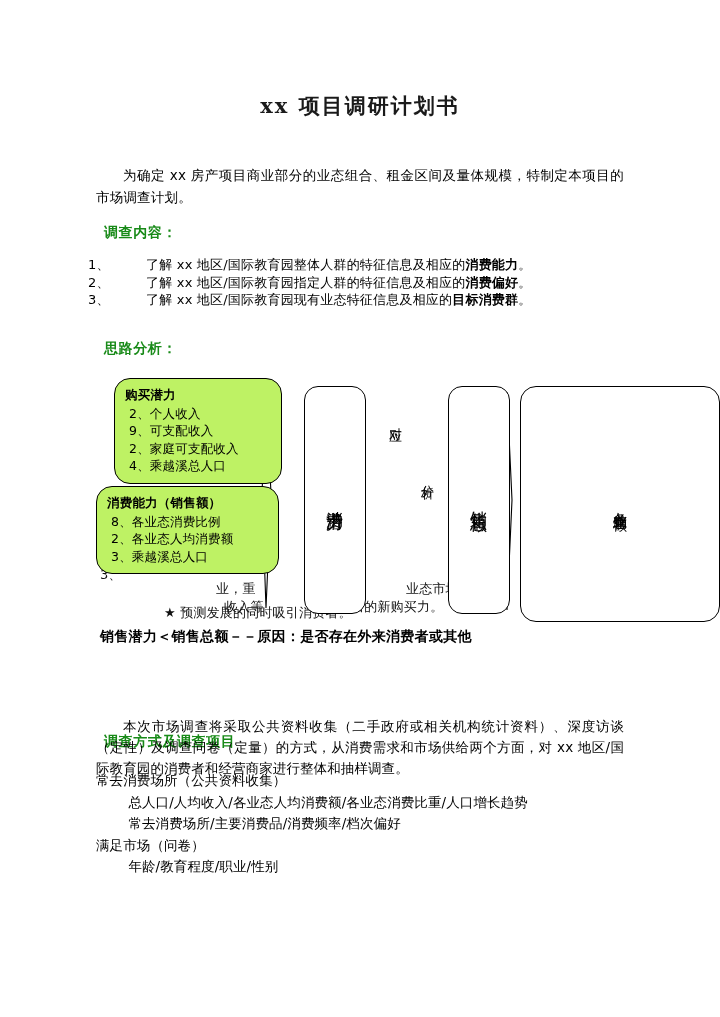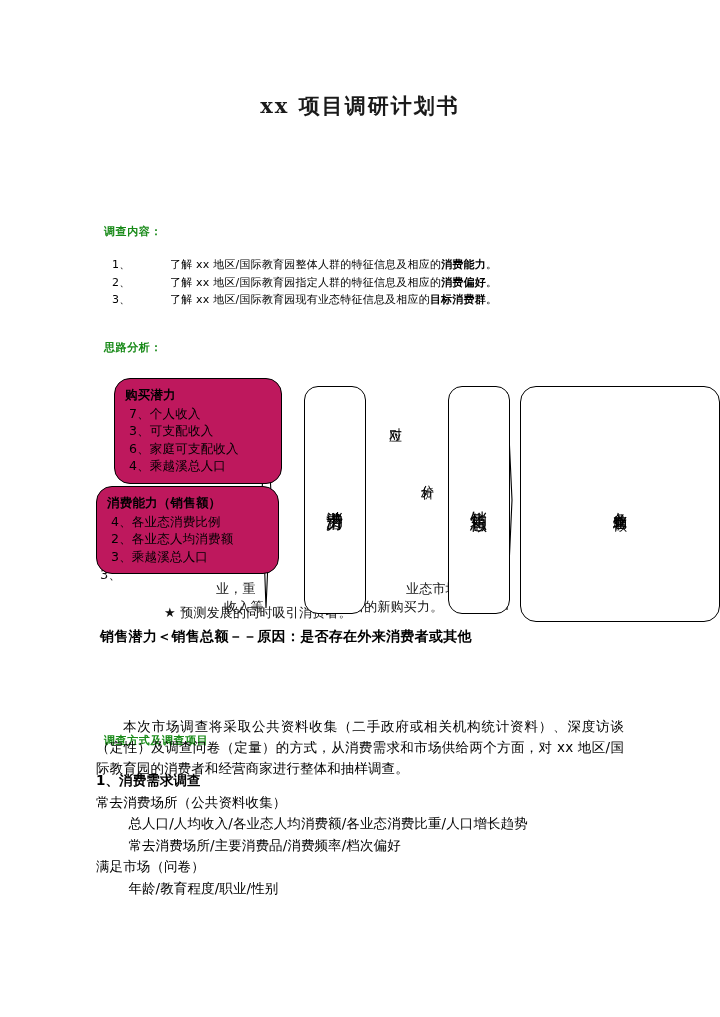--- a/index.html
+++ b/index.html
@@ -44,32 +44,32 @@
     text-align:justify;
     letter-spacing:.2px;
   }
   .indent2{ text-indent:2em; display:block; }
 
   .sec-head{
     position:absolute;
     left:104px;
     color:#188a18;
     font-weight:700;
-    font-size:11px;
+    font-size:14px;
     letter-spacing:.6px;
   }
   #h-content{ top:224px; }
   #h-ideas  { top:340px; }
   #h-method { top:694px;margin-top:39px; }
 
   .num-list{
     position:absolute;
-    left:112px;
+    left:88px;
     width:520px;
-    font-size:11px;
+    font-size:13px;
     line-height:17.5px;
     letter-spacing:.2px;
   }
   #list-content{ top:256px; }
   .num-list .row{ white-space:nowrap; }
   .num-list .idx{ display:inline-block; width:58px; }
   .num-list b{ font-weight:700; }
 
   
   .diagram{
@@ -94,21 +94,21 @@
   .ghost-layer .g{ position:absolute; }
   .gl1{ left:4px;  top:118px; font-weight:700; }
   .gl2{ left:4px;  top:140px; }
   .gl3{ left:4px;  top:166px; }
   .gl4{ left:4px;  top:192px; }
   .glstar{ left:68px; top:230px; }
 
   
   .callout{
     position:absolute;
-    background:#be185d;
+    background:#bef264;
     border:1.4px solid #000;
     border-radius:16px;
     box-sizing:border-box;
     font-size:12.5px;
     line-height:17.5px;
     padding:7px 10px 8px 10px;
     letter-spacing:.2px;
   }
   .callout .ctitle{ font-weight:700; display:block; margin-bottom:1px;}
   .callout .ci{ display:block; padding-left:4px; }
@@ -191,20 +191,23 @@
   .sub-block .lv1{ display:block; }
   .sub-block .lv2{ display:block; padding-left:2.4em; }
 </style>
 </head>
 <body>
 
 <div class="page">
 
   <div class="doc-title">xx 项目调研计划书</div>
 
+  <div class="intro">
+    <span class="indent2">为确定 xx 房产项目商业部分的业态组合、租金区间及量体规模，特制定本项目的市场调查计划。</span>
+  </div>
 
   <div class="sec-head" id="h-content">调查内容：</div>
 
   <div class="num-list" id="list-content">
     <div class="row">
       <span class="idx">1、</span><span>了解 xx 地区/国际教育园整体人群的特征信息及相应的</span><b>消费能力</b><span>。</span>
     </div>
     <div class="row">
       <span class="idx">2、</span><span>了解 xx 地区/国际教育园指定人群的特征信息及相应的</span><b>消费偏好</b><span>。</span>
     </div>
@@ -258,45 +261,44 @@
     <div class="vbox" id="vbox-xszé">
       <span>销售总额</span>
     </div>
 
     <div class="vbox" id="vbox-gyt">
       <span>各业态销售额</span>
     </div>
 
     <div class="callout" id="box-potential">
       <span class="ctitle">购买潜力</span>
-      <span class="ci">7、个人收入</span>
-      <span class="ci">3、可支配收入</span>
-      <span class="ci">6、家庭可支配收入</span>
+      <span class="ci">2、个人收入</span>
+      <span class="ci">9、可支配收入</span>
+      <span class="ci">2、家庭可支配收入</span>
       <span class="ci">4、乘越溪总人口</span>
     </div>
 
     <div class="callout" id="box-ability">
       <span class="ctitle">消费能力（销售额）</span>
-      <span class="ci">4、各业态消费比例</span>
+      <span class="ci">8、各业态消费比例</span>
       <span class="ci">2、各业态人均消费额</span>
       <span class="ci">3、乘越溪总人口</span>
     </div>
 
   </div>
 
   <div class="conclusion">销售潜力＜销售总额－－原因：是否存在外来消费者或其他</div>
 
   <div class="sec-head" id="h-method">调查方式及调查项目</div>
 
   <div class="para" id="p-method">
     <span class="indent2">本次市场调查将采取公共资料收集（二手政府或相关机构统计资料）、深度访谈（定性）及调查问卷（定量）的方式，从消费需求和市场供给两个方面，对 xx 地区/国际教育园的消费者和经营商家进行整体和抽样调查。</span>
   </div>
 
   <div class="sub-block" id="b-demand">
-    <span class="st">1、消费需求调查</span>
     <span class="lv1">常去消费场所（公共资料收集）</span>
     <span class="lv2">总人口/人均收入/各业态人均消费额/各业态消费比重/人口增长趋势</span>
     <span class="lv2">常去消费场所/主要消费品/消费频率/档次偏好</span>
     <span class="lv1">满足市场（问卷）</span>
     <span class="lv2">年龄/教育程度/职业/性别</span>
   </div>
 
 </div>
 
 </body></html>

